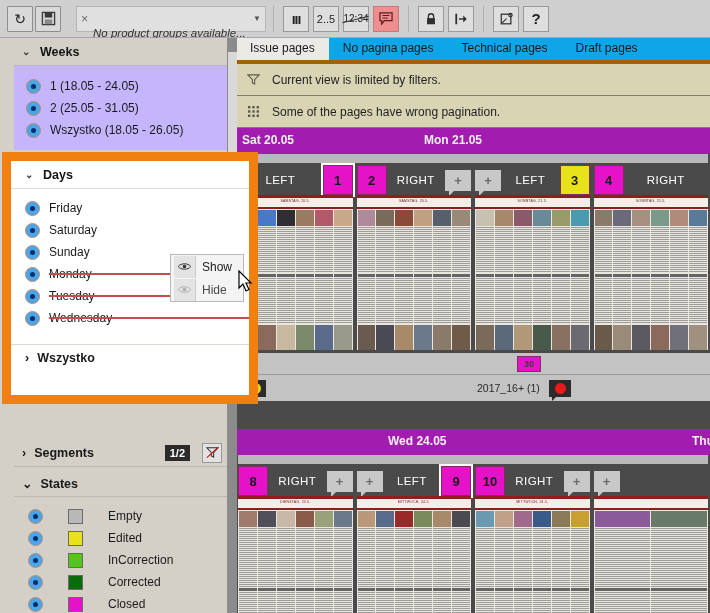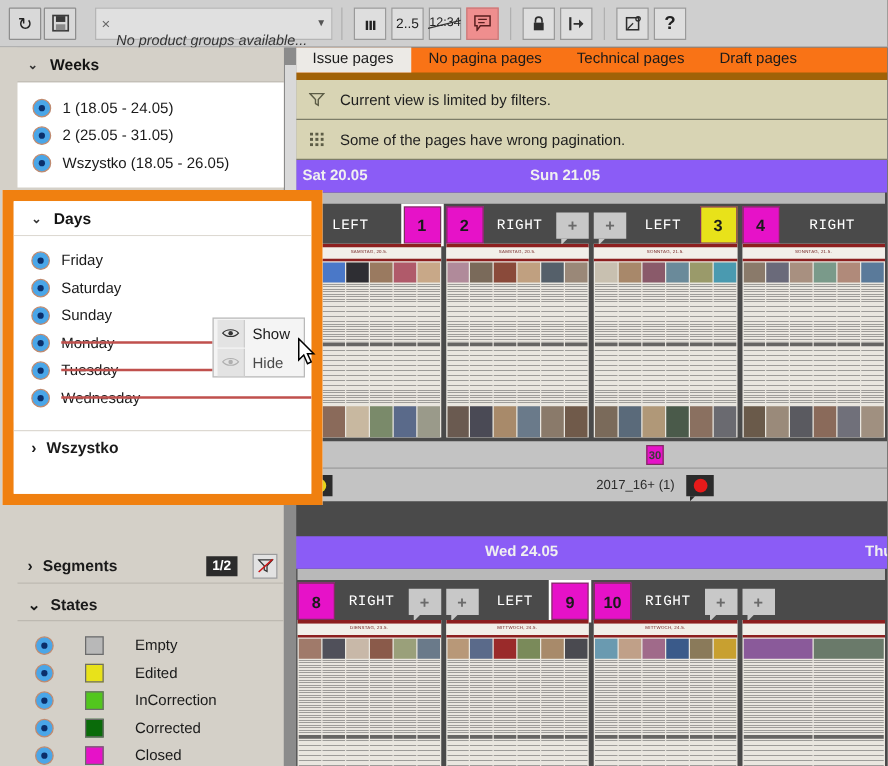--- a/index.html
+++ b/index.html
@@ -59,21 +59,21 @@
     background:#d4d0c8; color:#333; font-size:11px;
     display:flex; justify-content:center; padding-top:4px;
   }
   .panel { background:#d4d0c8; }
   .panel-head {
     height:28px; display:flex; align-items:center; gap:8px;
     padding-left:18px; font-weight:bold; font-size:12.5px; color:#141414;
     border-bottom:1px solid #bdb9b1;
   }
   .panel-head .chev{ font-size:10px; font-weight:bold; color:#333; width:10px; }
-  .panel-body { padding:9px 0 9px 0; background:#ffffff; }
+  .panel-body { padding:9px 0 9px 0; background:#c4b5fd; }
   .opt-row {
     height:22px; display:flex; align-items:center; gap:9px;
     padding-left:22px; font-size:12px; color:#1a1a1a;
   }
   .radio {
     width:15px;height:15px;border-radius:50%;
     background:#4aa6e8; border:1.5px solid #c08b70;
     display:flex;align-items:center;justify-content:center; flex:none;
   }
   .radio i{ width:5px;height:5px;border-radius:50%;background:#0b2f6b;display:block; }
@@ -124,48 +124,48 @@
     padding-left:8px; font-weight:bold; font-size:12.5px;
     border-bottom:1px solid #bdb9b1;}
   .st-body{ padding-top:8px; }
   .st-row{ height:22px;display:flex;align-items:center;gap:25px;padding-left:14px;font-size:12px;}
 
   
   #main{
     position:absolute; left:236px; top:38px; width:474px; height:575px;
     background:#4a4a4a; overflow:hidden;
   }
-  #tabs{ height:26px; background:#f97316; display:flex; align-items:flex-end;
-    border-bottom:6px solid #a16207;}
+  #tabs{ height:26px; background:#0ea5e9; display:flex; align-items:flex-end;
+    border-bottom:4px solid #a16207;}
   .tab{ height:24px; padding:0 14px; display:flex; align-items:center;
     font-size:12px; color:#1a1a1a; }
   .tab.active{ background:#eceae6; border-top:2px solid #8a3a3a; height:26px; }
 
   .notice{ height:32px; background:#d8d4b4; display:flex; align-items:center;
     gap:11px; padding-left:9px; font-size:12px; color:#1e1e1e;
     border-bottom:1px solid #7d7d68;}
   .notice .ico{ width:16px;height:16px;display:flex;align-items:center;
     justify-content:center;color:#5c5c46;font-size:13px; flex:none;}
 
   #board{ position:absolute; left:0; top:90px; right:0; bottom:0;
           background:#4a4a4a; overflow:hidden; }
 
-  .day-head{ height:26px; background:#8b5cf6; position:relative;}
+  .day-head{ height:26px; background:#a21caf; position:relative;}
   .day-lbl{ position:absolute; top:5px; font-size:12px; font-weight:bold; color:#f0f0f0;}
   .rail{ height:9px; background:#b9b9b9; margin:0 2px 2px 2px; }
 
   .page-row{ display:flex; gap:4px; padding:0 2px; }
   .page{ position:relative; width:143px; }
   .page-top{ height:30px; display:flex; align-items:center; }
   .badge{ width:30px;height:30px; display:flex;align-items:center;justify-content:center;
     font-size:13px; font-weight:bold; color:#1a1a1a; border:1px solid #7d2f5f; flex:none;}
   .badge.magenta{ background:#e612c8; }
   .badge.yellow{ background:#e8e21a; }
   .badge.sel{ outline:2px solid #ffffff; outline-offset:0px; }
-  .side-lbl{ font-size:11.5px; color:#ffffff; letter-spacing:.4px; flex:1; text-align:center;font-family:Liberation Mono, monospace;}
+  .side-lbl{ font-size:11.5px; color:#ffffff; letter-spacing:.4px; flex:1; text-align:center;}
   .cmt{ width:26px;height:21px;background:#c8c8c8;position:relative;
         display:flex;align-items:center;justify-content:center;
         font-size:13px;color:#6a6a6a;font-weight:bold; flex:none;}
   .cmt:after{content:"";position:absolute;left:4px;bottom:-5px;
     border-left:5px solid #c8c8c8;border-bottom:5px solid transparent;}
 
   
   .thumb{ width:100%; height:155px; background:#e9e6df; overflow:hidden; position:relative;}
   .th-top{ height:3px; background:#8d1f1f; }
   .th-mast{ height:9px; background:#f2efe9; font-size:3.5px; text-align:center;
@@ -175,21 +175,21 @@
   .th-col{ flex:1; display:flex; flex-direction:column; gap:1px; }
   .th-img{ height:16px; }
   .th-txt{ flex:1;
     background:repeating-linear-gradient(to bottom,#606060 0px,#606060 .6px,transparent .6px,transparent 2px);
     opacity:.55;}
   .th-hd{ height:3px; background:#3a3a3a; opacity:.75; }
   .th-bimg{ height:25px; }
 
   .sep-bar{ height:22px; background:#c3c3c3; position:relative; margin-top:3px;
             border-bottom:1px solid #9a9a9a;}
-  .sep-badge{ position:absolute; top:3px; width:14px;height:16px;background:#e612c8;
+  .sep-badge{ position:absolute; top:3px; width:24px;height:16px;background:#e612c8;
     border:1px solid #7d2f5f; font-size:9px;font-weight:bold;text-align:center;
     line-height:14px; color:#3b3b3b;}
   .sep-row2{ height:26px; background:#c3c3c3; position:relative;
              display:flex; align-items:center;}
   .cmt-dark{ position:absolute; width:22px;height:17px;background:#2b2b2b;
     display:flex;align-items:center;justify-content:center;}
   .cmt-dark:after{content:"";position:absolute;left:3px;bottom:-4px;
     border-left:4px solid #2b2b2b;border-bottom:4px solid transparent;}
   .cmt-dot{ width:11px;height:11px;border-radius:50%; }
   .sep-txt{ position:absolute; font-size:10.5px; color:#2b2b2b; }
@@ -398,21 +398,21 @@
           </g>
       </svg>
     </span>
     <span>Some of the pages have wrong pagination.</span>
   </div>
 
   <div id="board">
 
     <div class="day-head">
       <span class="day-lbl" style="left:6px">Sat 20.05</span>
-      <span class="day-lbl" style="left:188px">Sun 21.05</span>
+      <span class="day-lbl" style="left:188px">Mon 21.05</span>
     </div>
     <div class="rail"></div>
 
     <div class="page-row">
 
       <div class="page">
         <div class="page-top">
           <span class="side-lbl">LEFT</span>
           <span class="badge magenta sel">1</span>
         </div>

